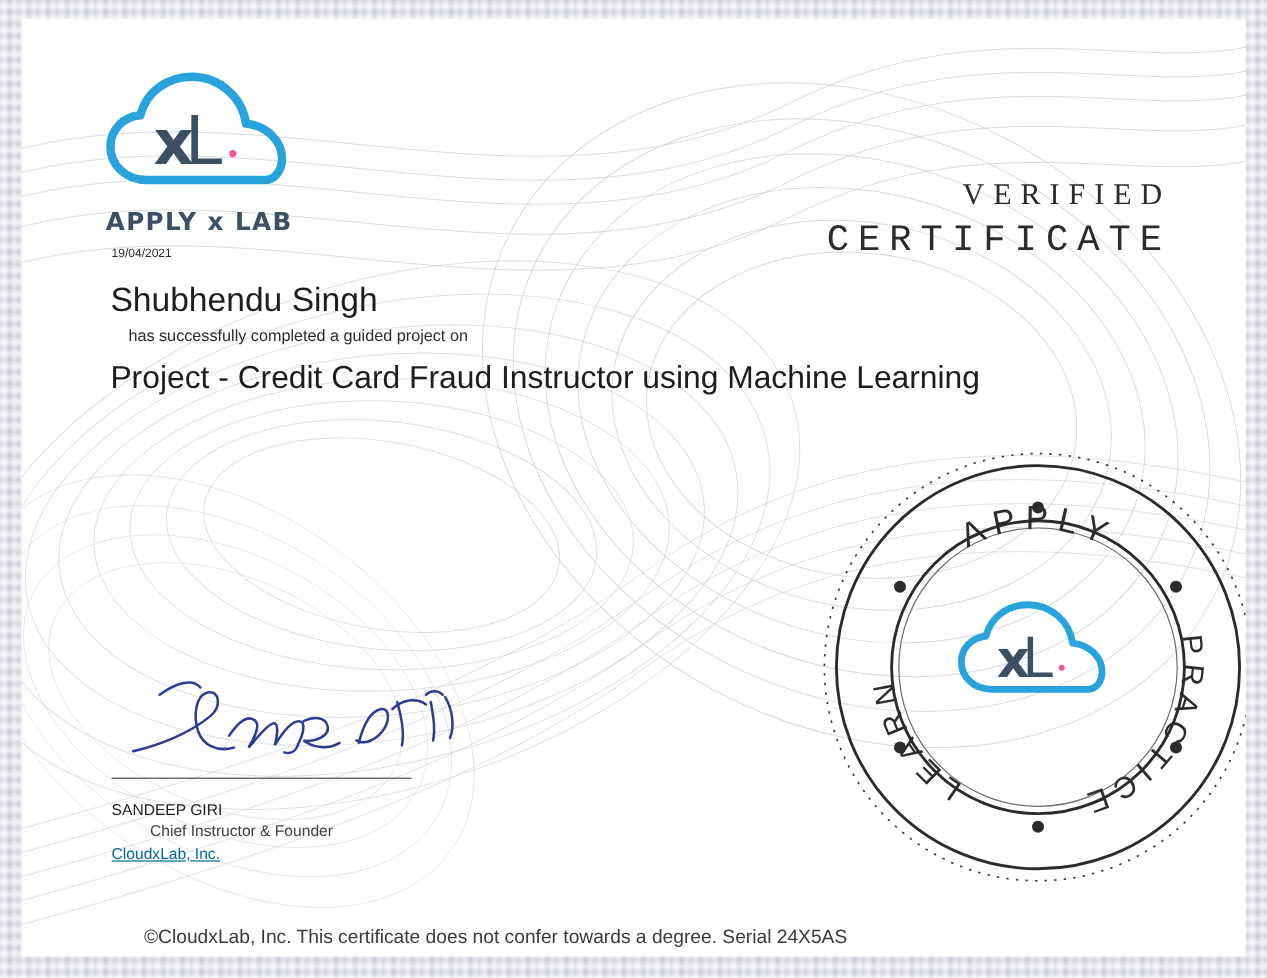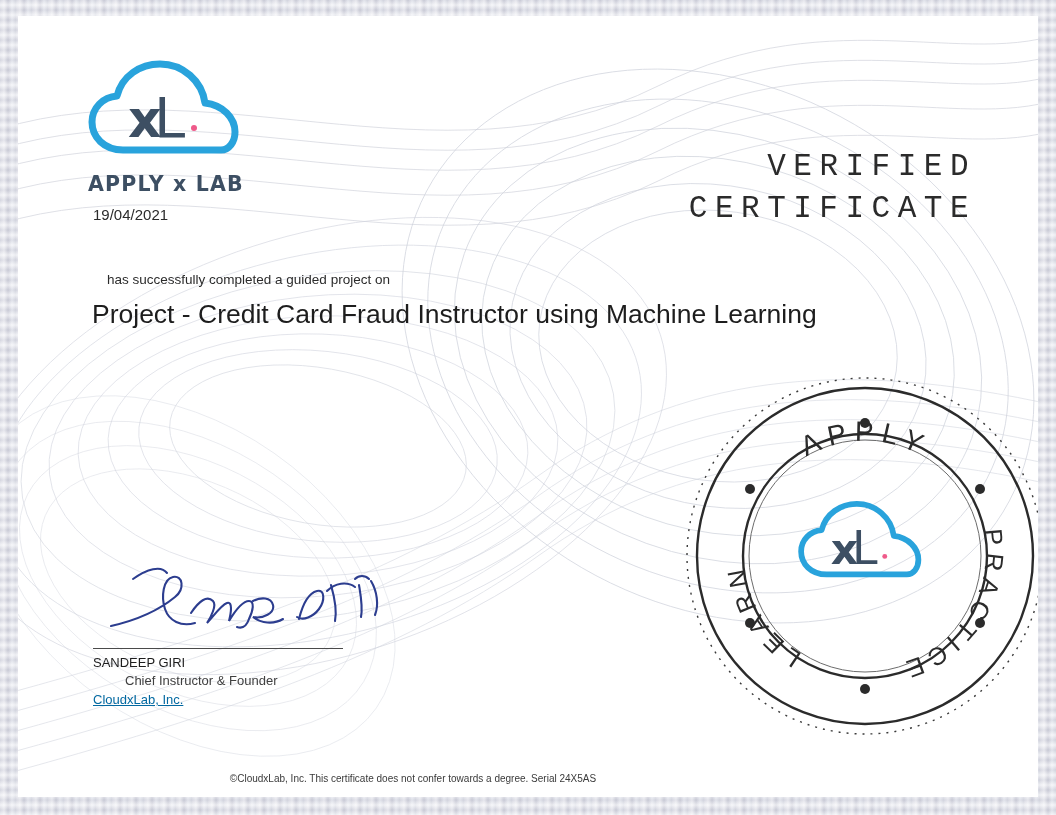--- a/index.html
+++ b/index.html
@@ -90,40 +90,40 @@
 
   
   .verified {
     position: absolute;
     right: 62px;
     top: 130px;
     text-align: right;
     color: #2b2b2b;
   }
   .verified .line1 {
-    font-family: Liberation Mono, monospace;
-    font-size: 31px;
+    font-family: Liberation Serif, serif;
+    font-size: 25px;
     letter-spacing: 7.5px;
     font-weight: 400;
     line-height: 1.35;
   }
   .verified .line2 {
     font-family: Liberation Mono, monospace;
     font-size: 31px;
     letter-spacing: 7.5px;
     font-weight: 400;
     line-height: 1.35;
   }
 
   
   .date {
     position: absolute;
     left: 75px;
     top: 190px;
-    font-size: 15px;
+    font-size: 10px;
     color: #2b2b2b;
   }
   .recipient {
     position: absolute;
     left: 74px;
     top: 218px;
     font-size: 28px;
     color: #1d1d1d;
     font-weight: 400;
   }
@@ -157,21 +157,21 @@
   }
   .sig-line {
     width: 250px;
     height: 1px;
     background: #4a4a4a;
     margin-top: 2px;
   }
   .sig-name {
     font-size: 13px;
     color: #1d1d1d;
-    margin-top: 6px;
+    margin-top: 18px;
   }
   .sig-role {
     font-size: 13px;
     color: #404040;
     margin-top: 3px;
     margin-left: 32px;
   }
   .sig-company {
     font-size: 13px;
     color: #0369a1;
@@ -190,21 +190,21 @@
     height: 370px;
   }
 
   
   .footer {
     position: absolute;
     left: 0;
     right: 0;
     top: 757px;
     text-align: center;
-    font-size: 10px;
+    font-size: 16px;
     color: #3a3a3a;
   }
   .footer-inner {
     display: inline-block;
     transform: translateX(-115px);
   }
 </style>
 </head>
 <body>
 
@@ -264,20 +264,21 @@
         </svg>
         <div class="logo-wordmark">APPLY x LAB</div>
       </div>
 
       <div class="verified">
         <div class="line1">VERIFIED</div>
         <div class="line2">CERTIFICATE</div>
       </div>
 
       <div class="date">19/04/2021</div>
+      <div class="recipient">Shubhendu Singh</div>
       <div class="subtitle">has successfully completed a guided project on</div>
       <div class="project-title">Project - Credit Card Fraud Instructor using Machine Learning</div>
 
       <div class="signature-area">
         <svg class="signature-svg" width="300" height="95" viewBox="0 0 300 95">
           <g fill="none" stroke="#2c3d8f" stroke-width="2.1" stroke-linecap="round">
             <path d="M8,75 C30,70 55,60 72,46 C82,38 80,24 70,26 C60,28 58,46 62,58 C66,70 78,76 92,72"></path>
             <path d="M88,62 C96,50 104,44 110,50 C114,54 108,66 104,72 C110,66 118,54 124,52 C130,50 128,62 126,70 C132,60 140,50 146,50 C152,50 150,60 146,68 C144,74 140,78 134,76"></path>
             <path d="M150,50 C158,46 168,46 170,54 C172,62 160,68 150,66 C158,72 170,74 180,68"></path>
             <path d="M30,28 C44,18 58,14 64,22"></path>

